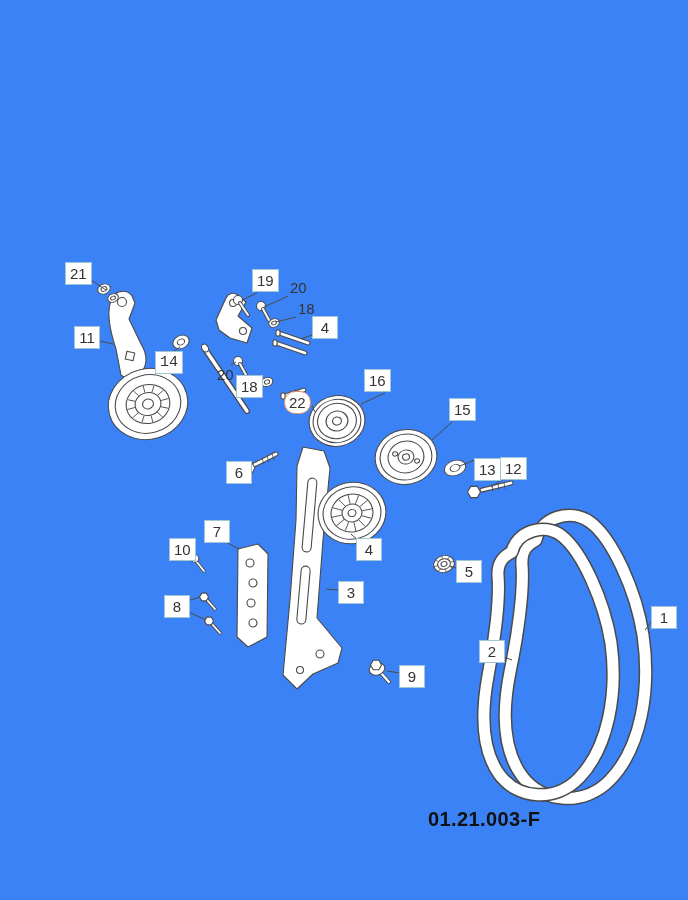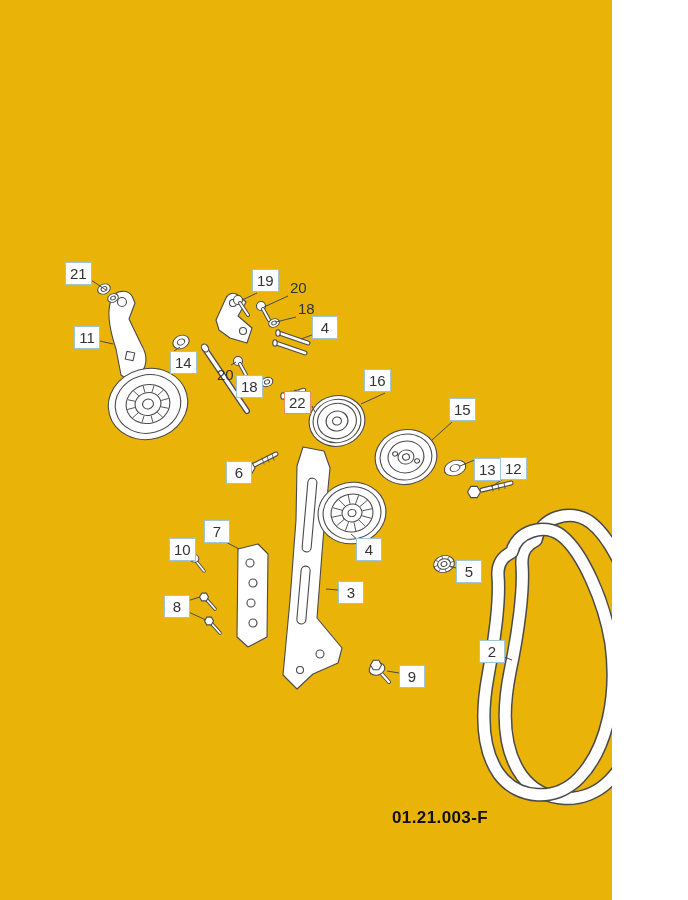--- a/index.html
+++ b/index.html
@@ -1,37 +1,37 @@
 <!DOCTYPE html>
 <html style="--callout-border: #9fc6d6; --callout-highlight: #e0916c;"><head>
 <meta charset="utf-8">
 <style>
   html,body{margin:0;padding:0;background:#fff;}
   .stage{
-    position:relative;width:612px;height:900px;background:#eab308;
+    position:relative;width:688px;height:900px;background:#3b82f6;
     font-family:"Liberation Sans",sans-serif;overflow:hidden;
   }
   .drawing,.leaders{position:absolute;left:0;top:0;}
   .leaders{pointer-events:none;}
   .leaders line{stroke:#4a4a4a;stroke-width:1;}
   .part{stroke:#4a4a4a;stroke-width:1.1;stroke-linejoin:round;stroke-linecap:round;}
   .rod-dark{stroke:#4a4a4a;stroke-width:5;stroke-linecap:round;fill:none;}
   .rod-white{stroke:#fff;stroke-width:2.8;stroke-linecap:round;fill:none;}
   .belt-a{stroke:#4a4a4a;stroke-width:14;fill:none;}
   .belt-b{stroke:#fff;stroke-width:11;fill:none;}
   .callout{
     position:absolute;display:flex;align-items:center;justify-content:center;
     min-width:16px;height:21px;padding:0 4px;background:#fff;
     border:1.5px solid var(--callout-border,#9fc6d6);
     font-size:15px;color:#333;z-index:3;
   }
   .callout.plain{border-color:transparent;background:transparent;}
-  .callout.highlight{border-color:var(--callout-highlight,#e0916c);}
+  .callout.highlight{border-color:var(--callout-highlight,#e0916c);border-radius:11px;}
   .code{
-    position:absolute;left:392px;top:808px;font-size:17px;font-weight:700;
+    position:absolute;left:428px;top:808px;font-size:20px;font-weight:700;
     color:#111;letter-spacing:.4px;z-index:2;
   }
 </style>
 </head>
 <body>
 
 <div class="stage">
 
   <svg class="drawing" width="688" height="900" viewBox="0 0 688 900">
     <g class="part" fill="none">
@@ -316,21 +316,21 @@
       <line x1="651" y1="622" x2="645" y2="630"></line>
     </svg>
 
   <div id="callouts">
       <div class="callout" style="left: 65px; top: 262px;">21</div>
       <div class="callout" style="left: 74px; top: 326px;">11</div>
       <div class="callout" style="left: 252px; top: 269px;">19</div>
       <div class="callout plain" style="left: 285px; top: 276px;">20</div>
       <div class="callout plain" style="left: 293px; top: 297px;">18</div>
       <div class="callout" style="left: 312px; top: 316px;">4</div>
-      <div class="callout" style="left: 170px; top: 351px;">14</div>
+      <div class="callout" style="left: 155px; top: 351px; font-family: Liberation Mono, monospace;">14</div>
       <div class="callout plain" style="left: 212px; top: 363px;">20</div>
       <div class="callout" style="left: 236px; top: 375px;">18</div>
       <div class="callout highlight" style="left: 284px; top: 391px;">22</div>
       <div class="callout" style="left: 364px; top: 369px;">16</div>
       <div class="callout" style="left: 449px; top: 398px;">15</div>
       <div class="callout" style="left: 474px; top: 458px;">13</div>
       <div class="callout" style="left: 500px; top: 457px;">12</div>
       <div class="callout" style="left: 226px; top: 461px;">6</div>
       <div class="callout" style="left: 204px; top: 520px;">7</div>
       <div class="callout" style="left: 153px; top: 538px; margin-left: 16px;">10</div>

